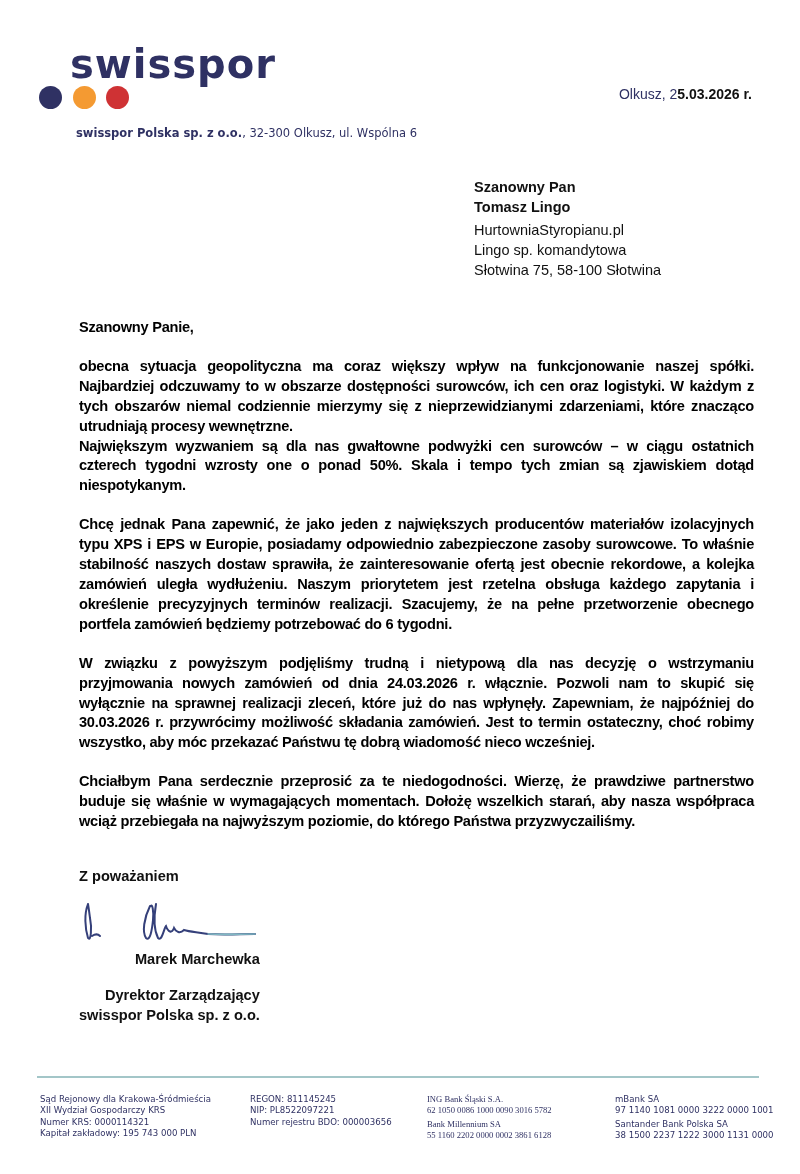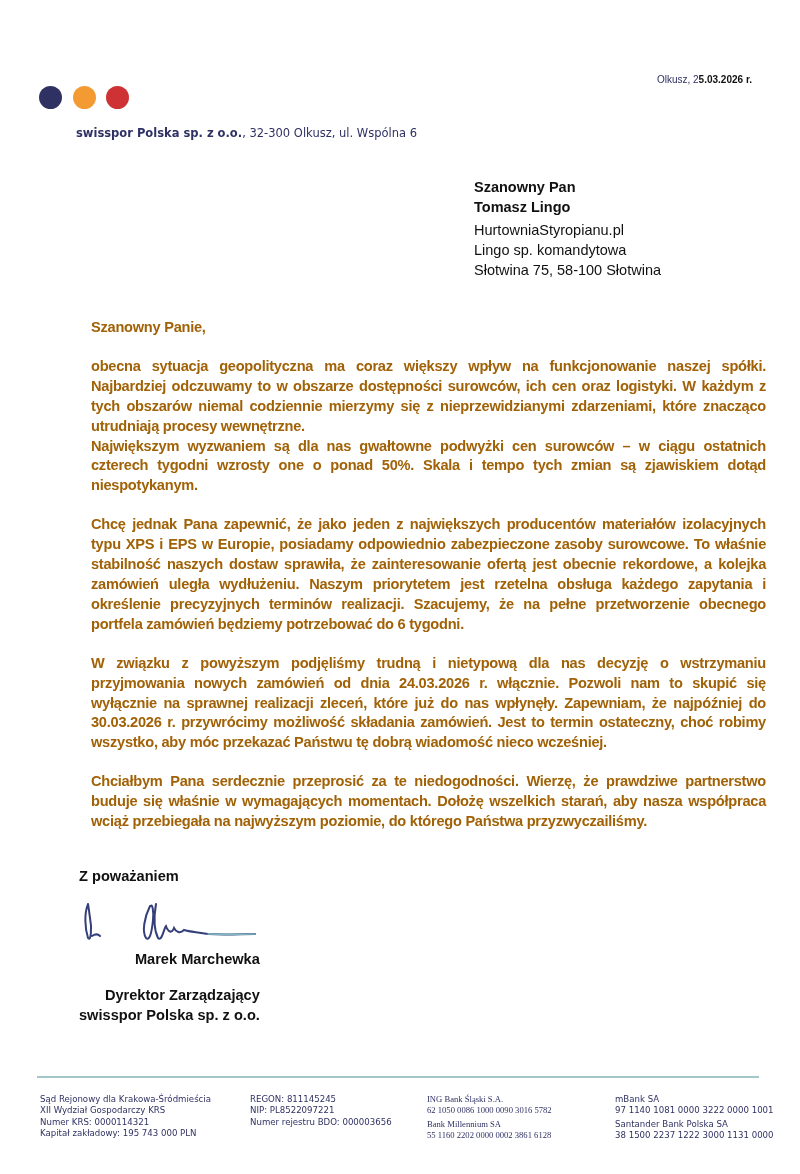--- a/index.html
+++ b/index.html
@@ -8,28 +8,28 @@
   .logo { position: absolute; left: 38px; top: 50px; width: 230px; height: 70px; }
   .logo-word { position: absolute; left: 32px; top: -6px; font-family: "DejaVu Sans", sans-serif; font-weight: bold; font-size: 40px; letter-spacing: 1px; color: #2f3163; line-height: 1; }
   .dot { position: absolute; top: 36px; width: 23px; height: 23px; border-radius: 50%; }
   .dot.d1 { left: 1px; }
   .dot.d2 { left: 35px; }
   .dot.d3 { left: 68px; }
 
   .company-addr { position: absolute; left: 76px; top: 126px; font-family: "DejaVu Sans", sans-serif; font-size: 11.5px; color: #2f3163; white-space: nowrap; }
   .company-addr b { font-weight: bold; }
 
-  .date-line { position: absolute; right: 48px; top: 74px; font-size: 10px; color: #2f3163; white-space: nowrap; text-align: right; }
+  .date-line { position: absolute; right: 48px; top: 86px; font-size: 14px; color: #2f3163; white-space: nowrap; text-align: right; }
   .date-line .date-b { color: #111; font-weight: bold; }
 
   .recipient { position: absolute; left: 474px; top: 177px; font-size: 14.5px; line-height: 20px; color: #111; }
   .recipient .rb { font-weight: bold; }
   .recipient .gap { height: 3px; }
 
-  .body { position: absolute; left: 79px; top: 318px; width: 675px; font-size: 14.6px; line-height: 19.9px; color: #a16207; font-weight: bold; letter-spacing: -0.25px; margin-left: 12px; }
+  .body { position: absolute; left: 79px; top: 318px; width: 675px; font-size: 14.6px; line-height: 19.9px; color: #000000; font-weight: bold; letter-spacing: -0.25px; }
   .body p { margin: 0; text-align: justify; }
   .body .sp { height: 19px; }
   .body .strong { font-weight: 900; }
 
   .closing { position: absolute; left: 79px; top: 868px; font-size: 14.6px; font-weight: bold; color: #111; }
   .signature { position: absolute; left: 80px; top: 898px; width: 185px; height: 45px; }
   .signer { position: absolute; left: 79px; top: 949px; font-size: 14.6px; line-height: 20px; font-weight: bold; color: #111; text-align: right; }
   .signer .role { margin-top: 16px; }
 
   .footer-rule { position: absolute; left: 37px; top: 1076px; width: 722px; height: 2px; background: #a3c6c8; }
@@ -38,20 +38,21 @@
   .footer-col.c1 { left: 40px; }
   .footer-col.c2 { left: 250px; }
   .footer-col.c3 { left: 427px; font-family: Liberation Serif, serif; }
   .footer-col.c4 { left: 615px; }
   .footer-col .bank-gap { height: 2px; }
 </style>
 </head>
 <body>
 
 <div class="logo">
+  <div class="logo-word">swisspor</div>
   <div class="dot d1" style="background:#2f3163"></div>
   <div class="dot d2" style="background:#f49a32"></div>
   <div class="dot d3" style="background:#cf3234"></div>
 </div>
 
 <div class="company-addr"><b>swisspor Polska sp. z o.o.</b><span>, 32-300 Olkusz, ul. Wspólna 6</span></div>
 
 <div class="date-line"><span>Olkusz, 2</span><span class="date-b">5.03.2026 r.</span></div>
 
 <div class="recipient">

